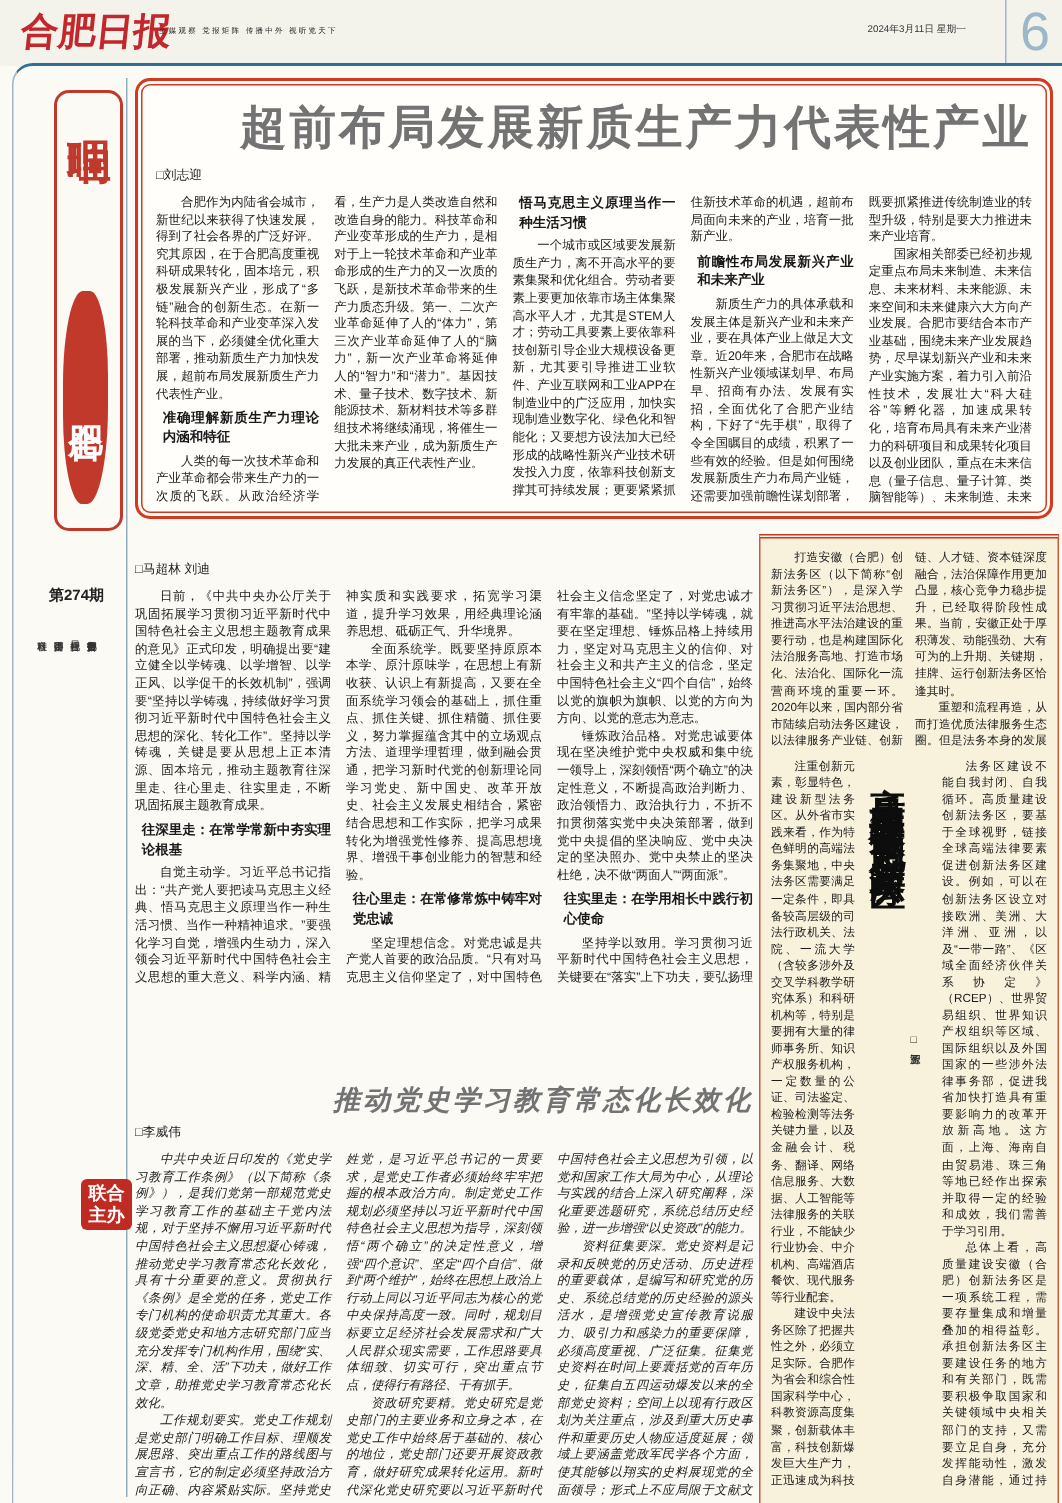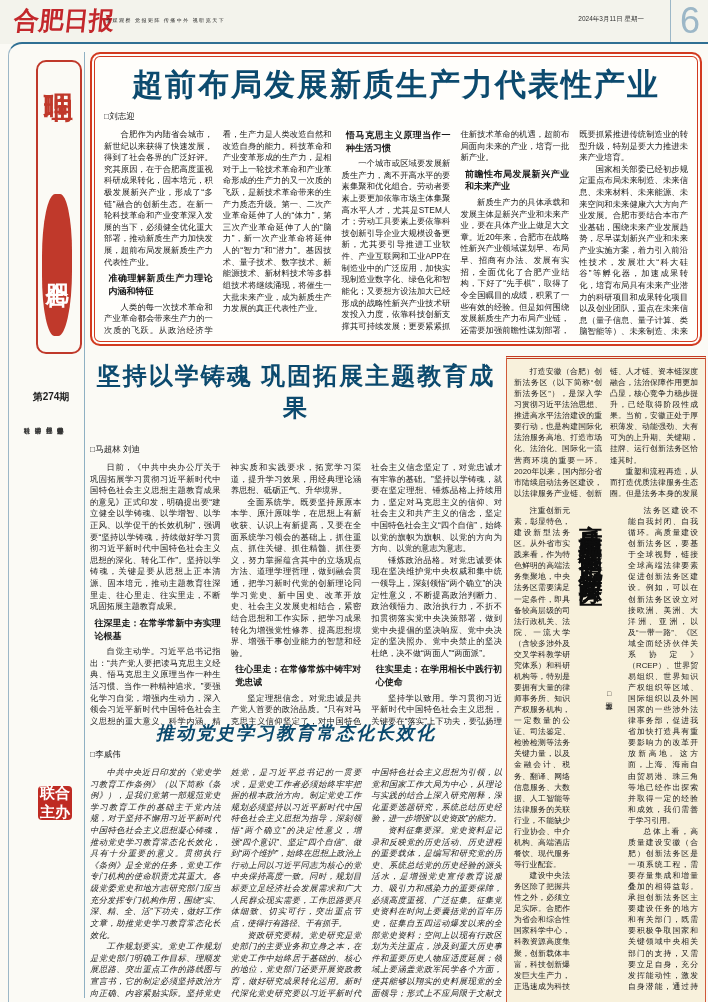--- a/index.html
+++ b/index.html
@@ -24,26 +24,26 @@
   .sb-frame{position:absolute;left:36px;top:60px;width:42px;height:290px;border:2px solid #c0392b;border-radius:10px;}
   .sb-char{color:#c0392b;font-size:29px;font-weight:bold;text-align:center;line-height:1.45;
     font-family:"Liberation Serif","DejaVu Serif",serif;margin-top:6px;}
   .sb-seal{position:absolute;left:4px;top:132px;width:30px;height:142px;background:#c0392b;
     border-radius:44% 40% 46% 42%;color:#fff;display:flex;flex-direction:column;align-items:center;
     justify-content:center;font-size:23px;font-weight:bold;font-family:"Liberation Serif","DejaVu Serif",serif;}
   .sb-issue{position:absolute;left:24px;top:390px;width:54px;text-align:center;font-size:10px;font-weight:bold;color:#222;}
   .sb-orgs{position:absolute;left:22px;top:422px;height:130px;writing-mode:vertical-rl;text-orientation:upright;
     font-size:6.5px;line-height:1.7;color:#333;}
   .sb-orgs div{margin:0;}
-  .sb-seal2{position:absolute;left:38px;top:786px;width:34px;height:34px;background:#bf2b23;color:#fff;
+  .sb-seal2{position:absolute;left:54px;top:786px;width:34px;height:34px;background:#bf2b23;color:#fff;
     border-radius:4px;display:flex;flex-direction:column;align-items:center;justify-content:center;
-    font-size:15px;font-weight:bold;line-height:1.25;}
+    font-size:12px;font-weight:bold;line-height:1.25;}
 
   
-  .headline{text-align:center;font-weight:bold;color:#0c4a6e;letter-spacing:2px;}
+  .headline{text-align:right;font-weight:bold;color:#737373;letter-spacing:2px;}
   .byline{font-size:8.5px;color:#222;}
   .body-cols{overflow:hidden;font-size:8.3px;line-height:1.4;text-align:justify;color:#1a1a1a;}
   .blk-p{text-indent:2em;margin:0;}
   .blk-h{font-weight:bold;font-size:9px;margin:4px 0;padding-left:.5em;}
   .blk-s{margin:0;}
 
   
   .a1{position:absolute;left:90px;top:52px;width:612px;height:294px;border:2px solid #d23a20;border-radius:10px;
     background:#fffefb;box-shadow:inset 0 0 0 2px #fffefb,inset 0 0 0 3px #d23a20;box-sizing:border-box;padding:8px 12px;}
   .a1 .headline{font-size:31px;margin-top:2px;}
@@ -116,21 +116,20 @@
         <div class="blk-p">人类的每一次技术革命和产业革命都会带来生产力的一次质的飞跃。从政治经济学看，生产力是人类改造自然和改造自身的能力。科技革命和产业变革形成的生产力，是相对于上一轮技术革命和产业革命形成的生产力的又一次质的飞跃，是新技术革命带来的生产力质态升级。第一、二次产业革命延伸了人的“体力”，第三次产业革命延伸了人的“脑力”，新一次产业革命将延伸人的“智力”和“潜力”。基因技术、量子技术、数字技术、新能源技术、新材料技术等多群组技术将继续涌现，将催生一大批未来产业，成为新质生产力发展的真正代表性产业。</div>
         <div class="blk-h">悟马克思主义原理当作一种生活习惯</div>
         <div class="blk-p">一个城市或区域要发展新质生产力，离不开高水平的要素集聚和优化组合。劳动者要素上要更加依靠市场主体集聚高水平人才，尤其是STEM人才；劳动工具要素上要依靠科技创新引导企业大规模设备更新，尤其要引导推进工业软件、产业互联网和工业APP在制造业中的广泛应用，加快实现制造业数字化、绿色化和智能化；又要想方设法加大已经形成的战略性新兴产业技术研发投入力度，依靠科技创新支撑其可持续发展；更要紧紧抓住新技术革命的机遇，超前布局面向未来的产业，培育一批新产业。</div>
         <div class="blk-h">前瞻性布局发展新兴产业和未来产业</div>
         <div class="blk-p">新质生产力的具体承载和发展主体是新兴产业和未来产业，要在具体产业上做足大文章。近20年来，合肥市在战略性新兴产业领域谋划早、布局早、招商有办法、发展有实招，全面优化了合肥产业结构，下好了“先手棋”，取得了令全国瞩目的成绩，积累了一些有效的经验。但是如何围绕发展新质生产力布局产业链，还需要加强前瞻性谋划部署，既要抓紧推进传统制造业的转型升级，特别是要大力推进未来产业培育。</div>
         <div class="blk-p">国家相关部委已经初步规定重点布局未来制造、未来信息、未来材料、未来能源、未来空间和未来健康六大方向产业发展。合肥市要结合本市产业基础，围绕未来产业发展趋势，尽早谋划新兴产业和未来产业实施方案，着力引入前沿性技术，发展壮大“科大硅谷”等孵化器，加速成果转化，培育布局具有未来产业潜力的科研项目和成果转化项目以及创业团队，重点在未来信息（量子信息、量子计算、类脑智能等）、未来制造、未来能源、未来空间、未来健康等领域率先布局一批未来产业。</div>
       </div>
   </div>
 
   <div class="a2">
-    <div class="headline">坚持以学铸魂 巩固拓展主题教育成果</div>
     <div class="byline">□马超林 刘迪</div>
     <div class="body-cols">
         <div class="blk-p">日前，《中共中央办公厅关于巩固拓展学习贯彻习近平新时代中国特色社会主义思想主题教育成果的意见》正式印发，明确提出要“建立健全以学铸魂、以学增智、以学正风、以学促干的长效机制”，强调要“坚持以学铸魂，持续做好学习贯彻习近平新时代中国特色社会主义思想的深化、转化工作”。坚持以学铸魂，关键是要从思想上正本清源、固本培元，推动主题教育往深里走、往心里走、往实里走，不断巩固拓展主题教育成果。</div>
         <div class="blk-h">往深里走：在常学常新中夯实理论根基</div>
         <div class="blk-p">自觉主动学。习近平总书记指出：“共产党人要把读马克思主义经典、悟马克思主义原理当作一种生活习惯、当作一种精神追求。”要强化学习自觉，增强内生动力，深入领会习近平新时代中国特色社会主义思想的重大意义、科学内涵、精神实质和实践要求，拓宽学习渠道，提升学习效果，用经典理论涵养思想、砥砺正气、升华境界。</div>
         <div class="blk-p">全面系统学。既要坚持原原本本学、原汁原味学，在思想上有新收获、认识上有新提高，又要在全面系统学习领会的基础上，抓住重点、抓住关键、抓住精髓、抓住要义，努力掌握蕴含其中的立场观点方法、道理学理哲理，做到融会贯通，把学习新时代党的创新理论同学习党史、新中国史、改革开放史、社会主义发展史相结合，紧密结合思想和工作实际，把学习成果转化为增强党性修养、提高思想境界、增强干事创业能力的智慧和经验。</div>
         <div class="blk-h">往心里走：在常修常炼中铸牢对党忠诚</div>
         <div class="blk-p">坚定理想信念。对党忠诚是共产党人首要的政治品质。“只有对马克思主义信仰坚定了，对中国特色社会主义信念坚定了，对党忠诚才有牢靠的基础。”坚持以学铸魂，就要在坚定理想、锤炼品格上持续用力，坚定对马克思主义的信仰、对社会主义和共产主义的信念，坚定中国特色社会主义“四个自信”，始终以党的旗帜为旗帜、以党的方向为方向、以党的意志为意志。</div>
         <div class="blk-p">锤炼政治品格。对党忠诚要体现在坚决维护党中央权威和集中统一领导上，深刻领悟“两个确立”的决定性意义，不断提高政治判断力、政治领悟力、政治执行力，不折不扣贯彻落实党中央决策部署，做到党中央提倡的坚决响应、党中央决定的坚决照办、党中央禁止的坚决杜绝，决不做“两面人”“两面派”。</div>
         <div class="blk-h">往实里走：在学用相长中践行初心使命</div>

